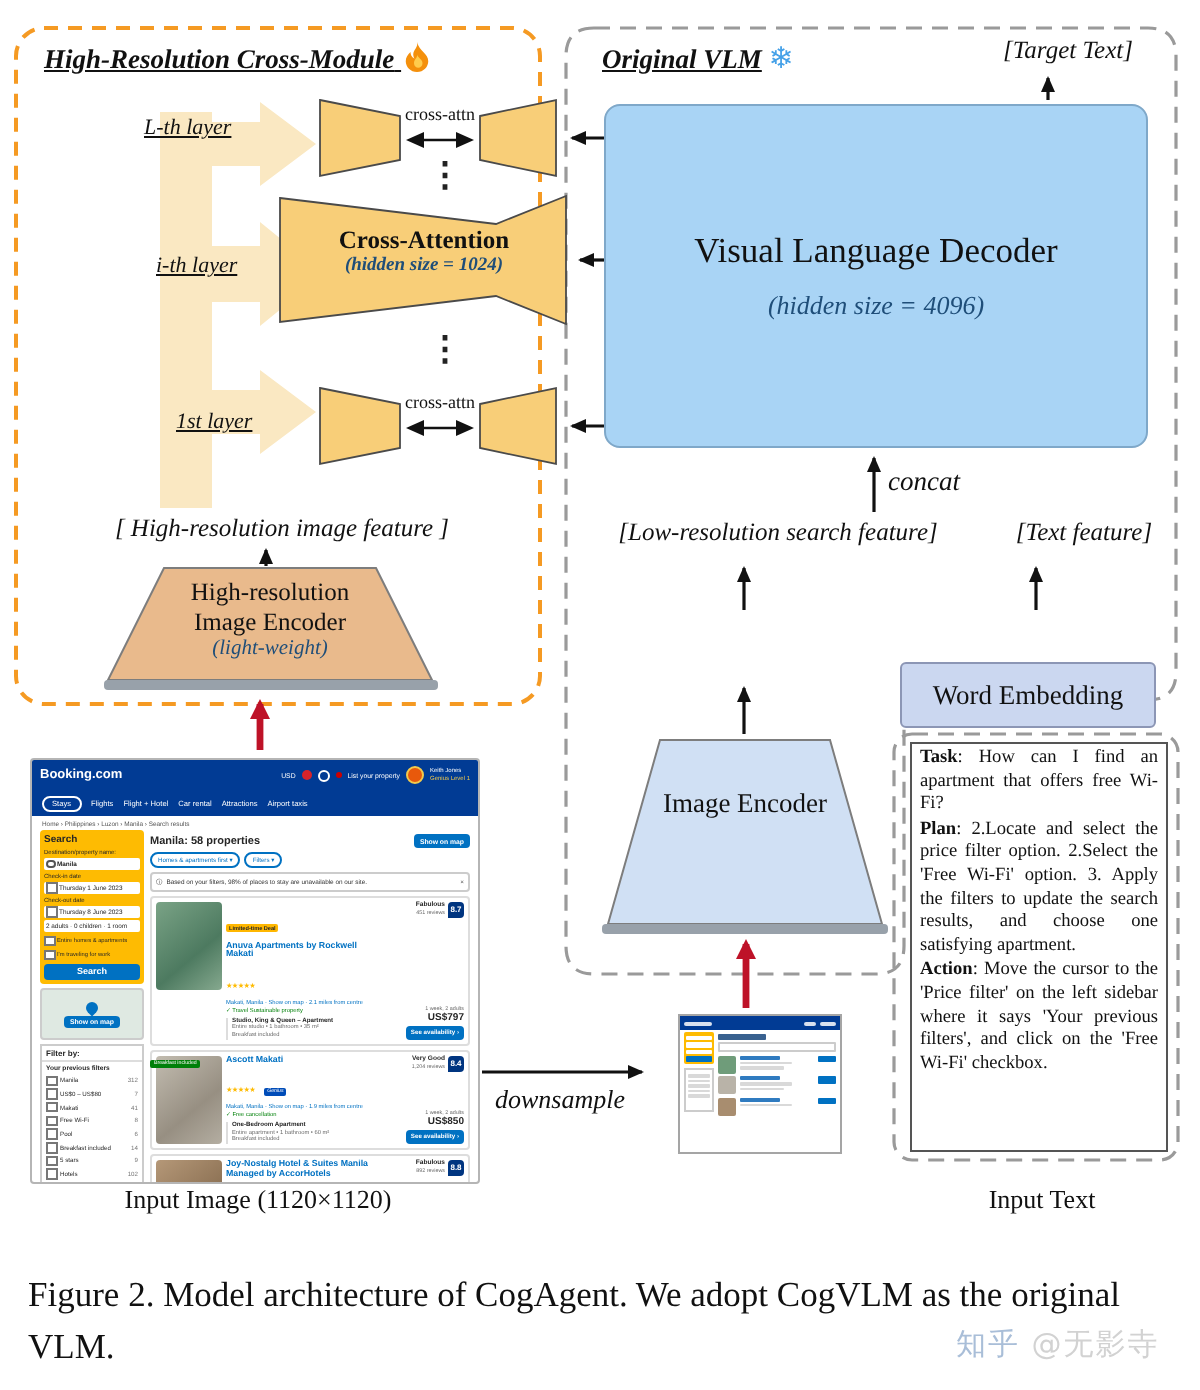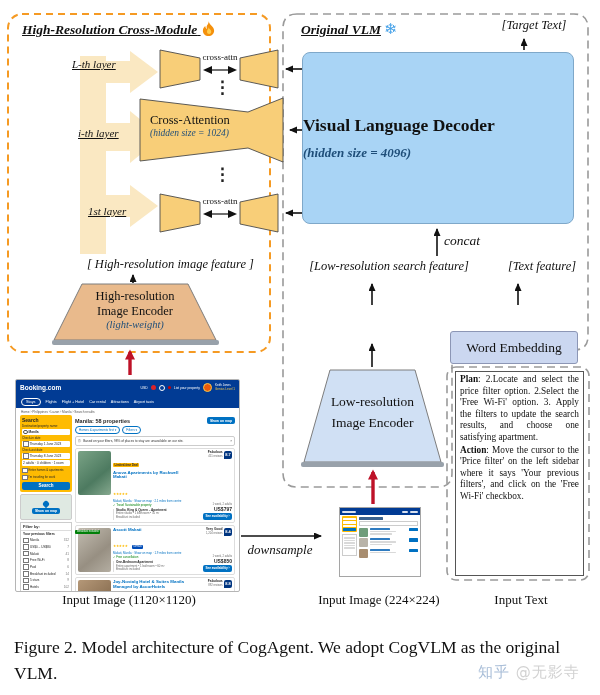--- a/index.html
+++ b/index.html
@@ -4,32 +4,32 @@
 <style>
   html,body{margin:0;padding:0;background:#fff;}
   #canvas{position:relative;width:600px;height:695px;background:#fff;overflow:hidden;
           font-family:"Liberation Serif","DejaVu Serif",serif;color:#111;}
   .abs{position:absolute;}
   
   .mod-title{font-weight:bold;font-style:italic;font-size:13.5px;white-space:nowrap;z-index:3;}
   .mod-title .t{text-decoration:underline;}
   .layer-label{font-style:italic;font-size:11px;text-decoration:underline;white-space:nowrap;z-index:3;}
   .xattn-label{font-size:9px;width:48px;text-align:center;z-index:3;}
-  .ca-text{width:124px;z-index:3;}
+  .ca-text{width:124px;text-align:center;z-index:3;font-weight:bold;}
   .ca-text .l1{font-size:12.5px;}
   .ca-text .l2{font-size:9.5px;font-style:italic;color:#1F4E79;}
   .dots{font-size:17px;font-weight:bold;line-height:1;z-index:3;color:#222;}
   .feat{font-style:italic;font-size:12.5px;text-align:center;white-space:nowrap;z-index:3;}
   .enc-text{text-align:center;z-index:3;line-height:1.2;}
   .enc-text .l{font-size:12.5px;}
   .enc-text .lw{font-size:10.5px;font-style:italic;color:#1F4E79;}
   .lr-enc-text{text-align:center;z-index:3;font-size:13.5px;line-height:1.55;}
   #decoder-box{left:302px;top:52px;width:270px;height:170px;background:#A9D4F5;
      border:1px solid #7FA8C9;border-radius:8px;display:flex;flex-direction:column;
-     justify-content:center;gap:9px;z-index:2;font-weight:bold;}
+     align-items:center;justify-content:center;gap:9px;z-index:2;}
   #decoder-box .l1{font-size:17.5px;}
   #decoder-box .l2{font-size:13px;font-style:italic;color:#1F4E79;}
   .adapter{background:#CBD7F0;border:1px solid #8C96B5;border-radius:3px;display:flex;
      align-items:center;justify-content:center;font-size:13.5px;z-index:2;}
   #concat-label{font-style:italic;font-size:13.5px;z-index:3;}
   #downsample-label{font-style:italic;font-size:13px;width:88px;text-align:center;z-index:3;}
   
   #task-box{left:455px;top:371px;width:129px;height:205px;background:#fff;border:1px solid #555;
      padding:2px 4px;box-sizing:border-box;z-index:2;overflow:hidden;}
   #task-box p{margin:0 0 1px;font-size:9.3px;line-height:1.25;text-align:justify;}
@@ -220,21 +220,21 @@
   <div class="abs xattn-label" style="left:196px;top:196px;">cross-attn</div>
 
   <div class="abs dots" style="left:214px;top:79px;">⋮</div>
   <div class="abs dots" style="left:214px;top:166px;">⋮</div>
 
   <div class="abs ca-text" style="left:150px;top:113px;">
     <div class="l1">Cross-Attention</div>
     <div class="l2">(hidden size = 1024)</div>
   </div>
 
-  <div class="abs feat" style="left:28px;top:257px;width:226px;text-align:right;">[ High-resolution image feature ]</div>
+  <div class="abs feat" style="left:28px;top:257px;width:226px;">[ High-resolution image feature ]</div>
 
   <div class="abs enc-text" style="left:60px;top:289px;width:150px;">
     <div class="l">High-resolution</div>
     <div class="l">Image Encoder</div>
     <div class="lw">(light-weight)</div>
   </div>
 
   <div class="abs mod-title" style="left:301px;top:20px;">
     <span class="t">Original VLM</span>
     <span class="snow">❄</span>
@@ -250,27 +250,27 @@
   <div class="abs" id="concat-label" style="left:444px;top:233px;">concat</div>
 
   <div class="abs feat" style="left:283px;top:259px;width:212px;">[Low-resolution search feature]</div>
   <div class="abs feat" style="left:494px;top:259px;width:96px;">[Text feature]</div>
 
   <div class="abs adapter" style="left:450px;top:307px;width:126px;height:31px;margin-top:24px;">
     <span>Word Embedding</span>
   </div>
 
   <div class="abs lr-enc-text" style="left:310px;top:392px;width:125px;">
-    <div>Low-resolution</div>
     <div>Image Encoder</div>
   </div>
 
   <div class="abs" id="downsample-label" style="left:236px;top:542px;">downsample</div>
 
   <div class="abs" id="task-box">
+    <p><b>Task</b><span>: How can I find an apartment that offers free Wi-Fi?</span></p>
     <p><b>Plan</b><span>: 2.Locate and select the price filter option. 2.Select the 'Free Wi-Fi' option. 3. Apply the filters to update the search results, and choose one satisfying apartment.</span></p>
     <p><b>Action</b><span>: Move the cursor to the 'Price filter' on the left sidebar where it says 'Your previous filters', and click on the 'Free Wi-Fi' checkbox.</span></p>
   </div>
 
   <div class="abs" id="booking">
     <div class="b-header">
       <span class="b-logo">Booking.com</span>
       <span class="b-hr">
         <span>USD</span>
         <span class="b-circ" style="background:#d8232a;"></span>
@@ -524,21 +524,20 @@
               <span class="m-tbar" style="display:block;"></span>
               <span class="m-gbar" style="display:block;width:26px;"></span>
             </span>
           <span class="m-btn"></span>
         </div>
       </div>
     </div>
   </div>
 
   <div class="abs caption" style="left:40px;top:592px;width:178px;">Input Image (1120×1120)</div>
-  <div class="abs caption" style="left:305px;top:592px;width:148px;">Input Image (224×224)</div>
   <div class="abs caption" style="left:482px;top:592px;width:78px;">Input Text</div>
 
   <div class="abs" id="figure-caption">Figure 2. Model architecture of CogAgent. We adopt CogVLM as the original VLM.</div>
 
   <div class="abs" id="watermark">
     <span class="wb">知乎</span>
     <span class="wh">@无影寺</span>
   </div>
 
 </div>

